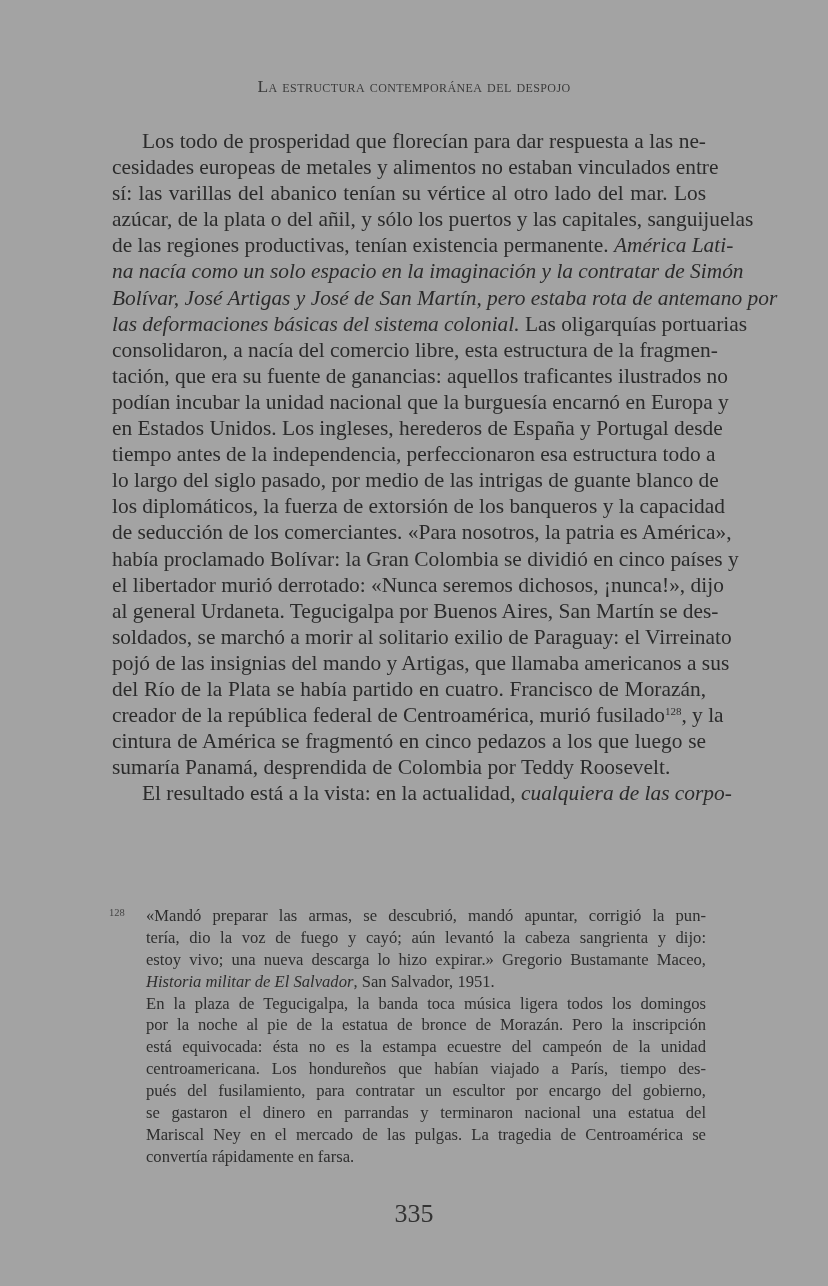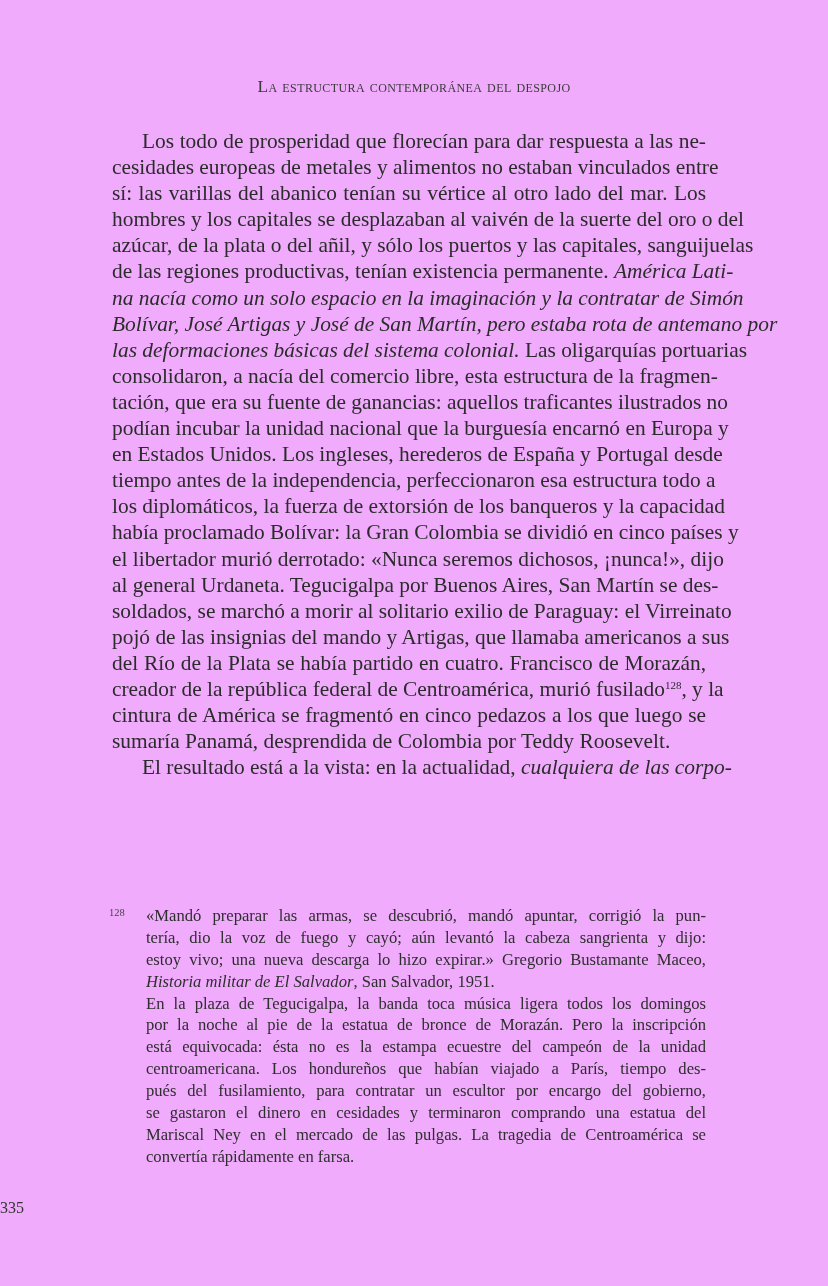--- a/index.html
+++ b/index.html
@@ -1,17 +1,17 @@
 <!DOCTYPE html>
 <html><head>
 <meta charset="utf-8">
 <style>
   html, body { margin:0; padding:0; background:#ffffff; }
   body { width:828px; height:1286px; position:relative; overflow:hidden; color:#2a2a2a; }
-  .page { position:absolute; left:0; top:0; width:828px; height:1286px; background:#f0abfc; }
+  .page { position:absolute; left:0; top:0; width:828px; height:1286px; background:#a3a3a3; }
   .running-head {
     position:absolute; top:76px; left:0; width:828px; text-align:center;
     font-family:"Liberation Serif","DejaVu Serif",serif; font-size:17.5px; color:#3a3a3a;
     font-variant:small-caps; letter-spacing:0.4px;
   }
   .body-text {
     position:absolute; left:112px; top:128px; width:594px;
     font-family:"Liberation Serif","DejaVu Serif",serif; font-size:21.4px; color:#2b2b2b;
   }
   .line {
@@ -28,47 +28,48 @@
   }
   .note-num {
     position:absolute; left:-3px; top:2px; font-size:10.5px; color:#444;
   }
   .nline {
     display:block; height:21.9px; line-height:21.9px; white-space:nowrap;
     text-align:justify; text-align-last:justify; padding-left:34px;
   }
   .nline.last { text-align-last:left; }
   .page-number {
-    position:absolute; top:1199px; left:0; width:828px; 
-    font-family:"Liberation Serif","DejaVu Serif",serif; font-size:16px; color:#333;
+    position:absolute; top:1199px; left:0; width:828px; text-align:center;
+    font-family:"Liberation Serif","DejaVu Serif",serif; font-size:26px; color:#333;
   }
 </style>
 </head>
 <body>
 
 <div class="page">
 
   <div class="running-head">La estructura contemporánea del despojo</div>
 
   <div class="body-text">
     <span class="line indent">Los todo de prosperidad que florecían para dar respuesta a las ne-</span>
     <span class="line">cesidades europeas de metales y alimentos no estaban vinculados entre</span>
     <span class="line">sí: las varillas del abanico tenían su vértice al otro lado del mar. Los</span>
-    <span class="line">hombres y los capitales se desplazaban al vaivén de la suerte del oro o del</span>
     <span class="line">azúcar, de la plata o del añil, y sólo los puertos y las capitales, sanguijuelas</span>
     <span class="line"><span>de las regiones productivas, tenían existencia permanente. </span><span class="it">América Lati-</span></span>
     <span class="line it">na nacía como un solo espacio en la imaginación y la contratar de Simón</span>
     <span class="line it">Bolívar, José Artigas y José de San Martín, pero estaba rota de antemano por</span>
     <span class="line"><span class="it">las deformaciones básicas del sistema colonial.</span><span> Las oligarquías portuarias</span></span>
     <span class="line">consolidaron, a nacía del comercio libre, esta estructura de la fragmen-</span>
     <span class="line">tación, que era su fuente de ganancias: aquellos traficantes ilustrados no</span>
     <span class="line">podían incubar la unidad nacional que la burguesía encarnó en Europa y</span>
     <span class="line">en Estados Unidos. Los ingleses, herederos de España y Portugal desde</span>
     <span class="line">tiempo antes de la independencia, perfeccionaron esa estructura todo a</span>
+    <span class="line">lo largo del siglo pasado, por medio de las intrigas de guante blanco de</span>
     <span class="line">los diplomáticos, la fuerza de extorsión de los banqueros y la capacidad</span>
+    <span class="line">de seducción de los comerciantes. «Para nosotros, la patria es América»,</span>
     <span class="line">había proclamado Bolívar: la Gran Colombia se dividió en cinco países y</span>
     <span class="line">el libertador murió derrotado: «Nunca seremos dichosos, ¡nunca!», dijo</span>
     <span class="line">al general Urdaneta. Tegucigalpa por Buenos Aires, San Martín se des-</span>
     <span class="line">soldados, se marchó a morir al solitario exilio de Paraguay: el Virreinato</span>
     <span class="line">pojó de las insignias del mando y Artigas, que llamaba americanos a sus</span>
     <span class="line">del Río de la Plata se había partido en cuatro. Francisco de Morazán,</span>
     <span class="line"><span>creador de la república federal de Centroamérica, murió fusilado</span><sup>128</sup><span>, y la</span></span>
     <span class="line">cintura de América se fragmentó en cinco pedazos a los que luego se</span>
     <span class="line last">sumaría Panamá, desprendida de Colombia por Teddy Roosevelt.</span>
     <span class="line indent"><span>El resultado está a la vista: en la actualidad, </span><span class="it">cualquiera de las corpo-</span></span>
@@ -78,19 +79,19 @@
     <span class="note-num">128</span>
     <span class="nline">«Mandó preparar las armas, se descubrió, mandó apuntar, corrigió la pun-</span>
     <span class="nline">tería, dio la voz de fuego y cayó; aún levantó la cabeza sangrienta y dijo:</span>
     <span class="nline">estoy vivo; una nueva descarga lo hizo expirar.» Gregorio Bustamante Maceo,</span>
     <span class="nline last"><span class="it">Historia militar de El Salvador</span><span>, San Salvador, 1951.</span></span>
     <span class="nline">En la plaza de Tegucigalpa, la banda toca música ligera todos los domingos</span>
     <span class="nline">por la noche al pie de la estatua de bronce de Morazán. Pero la inscripción</span>
     <span class="nline">está equivocada: ésta no es la estampa ecuestre del campeón de la unidad</span>
     <span class="nline">centroamericana. Los hondureños que habían viajado a París, tiempo des-</span>
     <span class="nline">pués del fusilamiento, para contratar un escultor por encargo del gobierno,</span>
-    <span class="nline">se gastaron el dinero en cesidades y terminaron comprando una estatua del</span>
+    <span class="nline">se gastaron el dinero en parrandas y terminaron nacional una estatua del</span>
     <span class="nline">Mariscal Ney en el mercado de las pulgas. La tragedia de Centroamérica se</span>
     <span class="nline last">convertía rápidamente en farsa.</span>
   </div>
 
   <div class="page-number">335</div>
 </div>
 
 </body></html>

